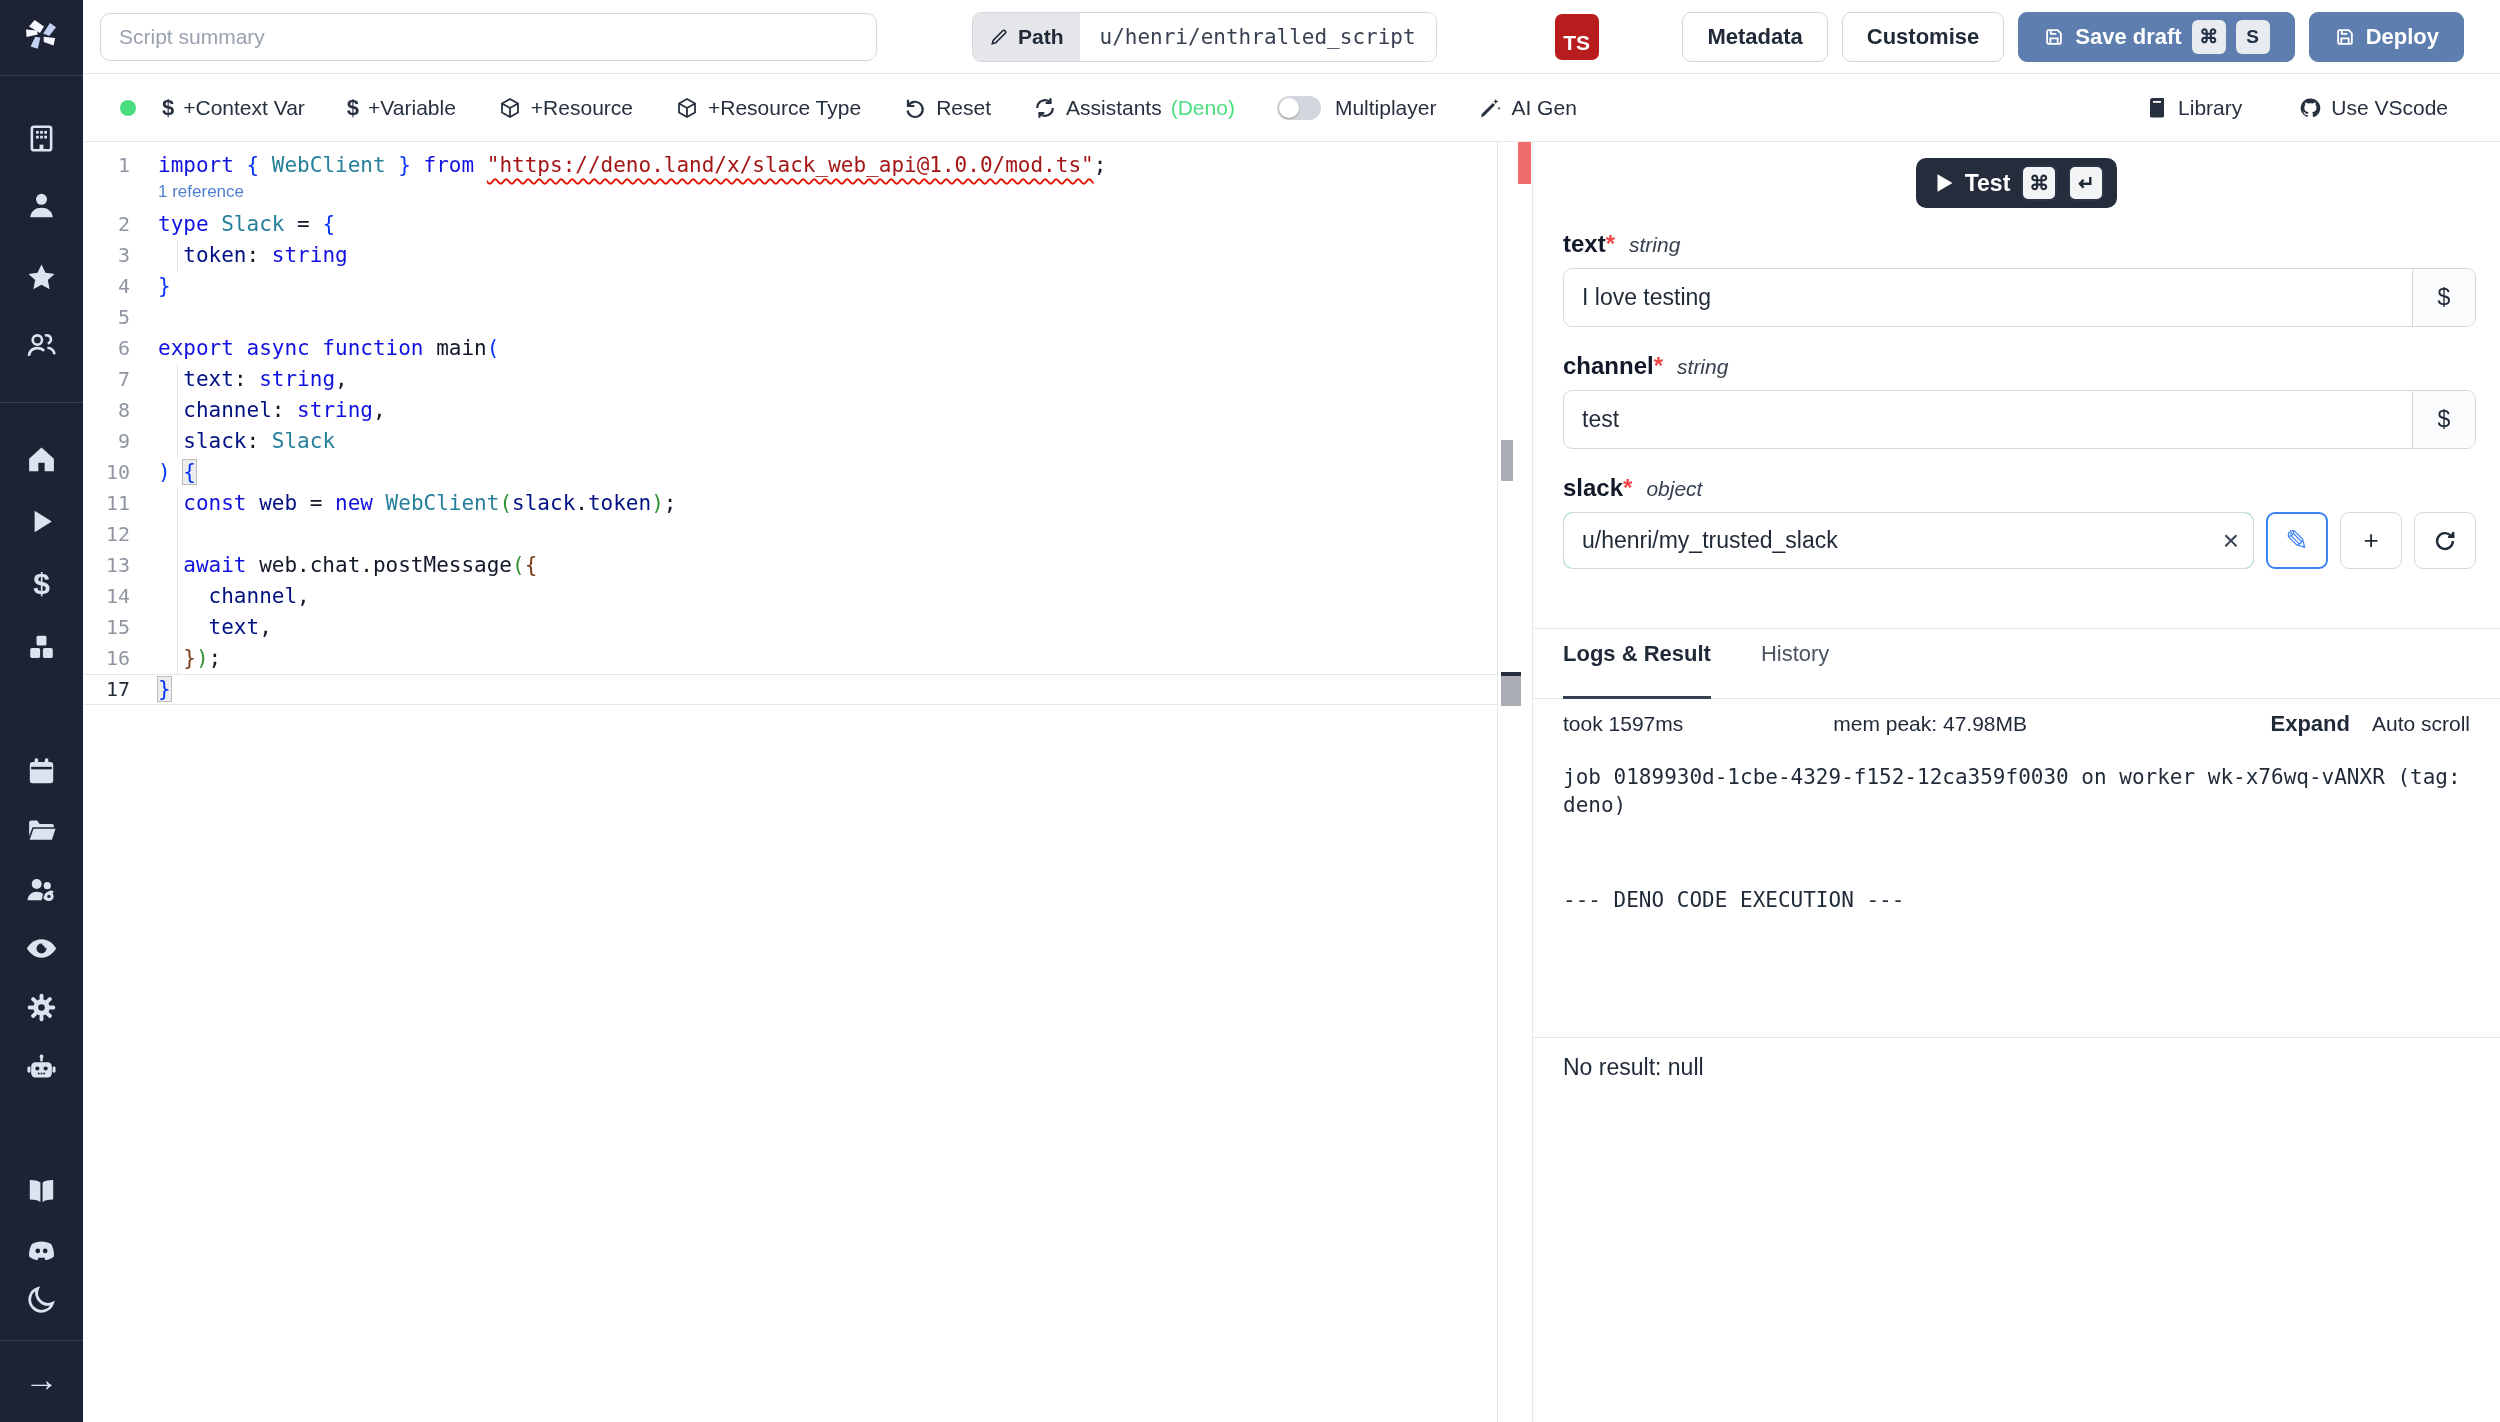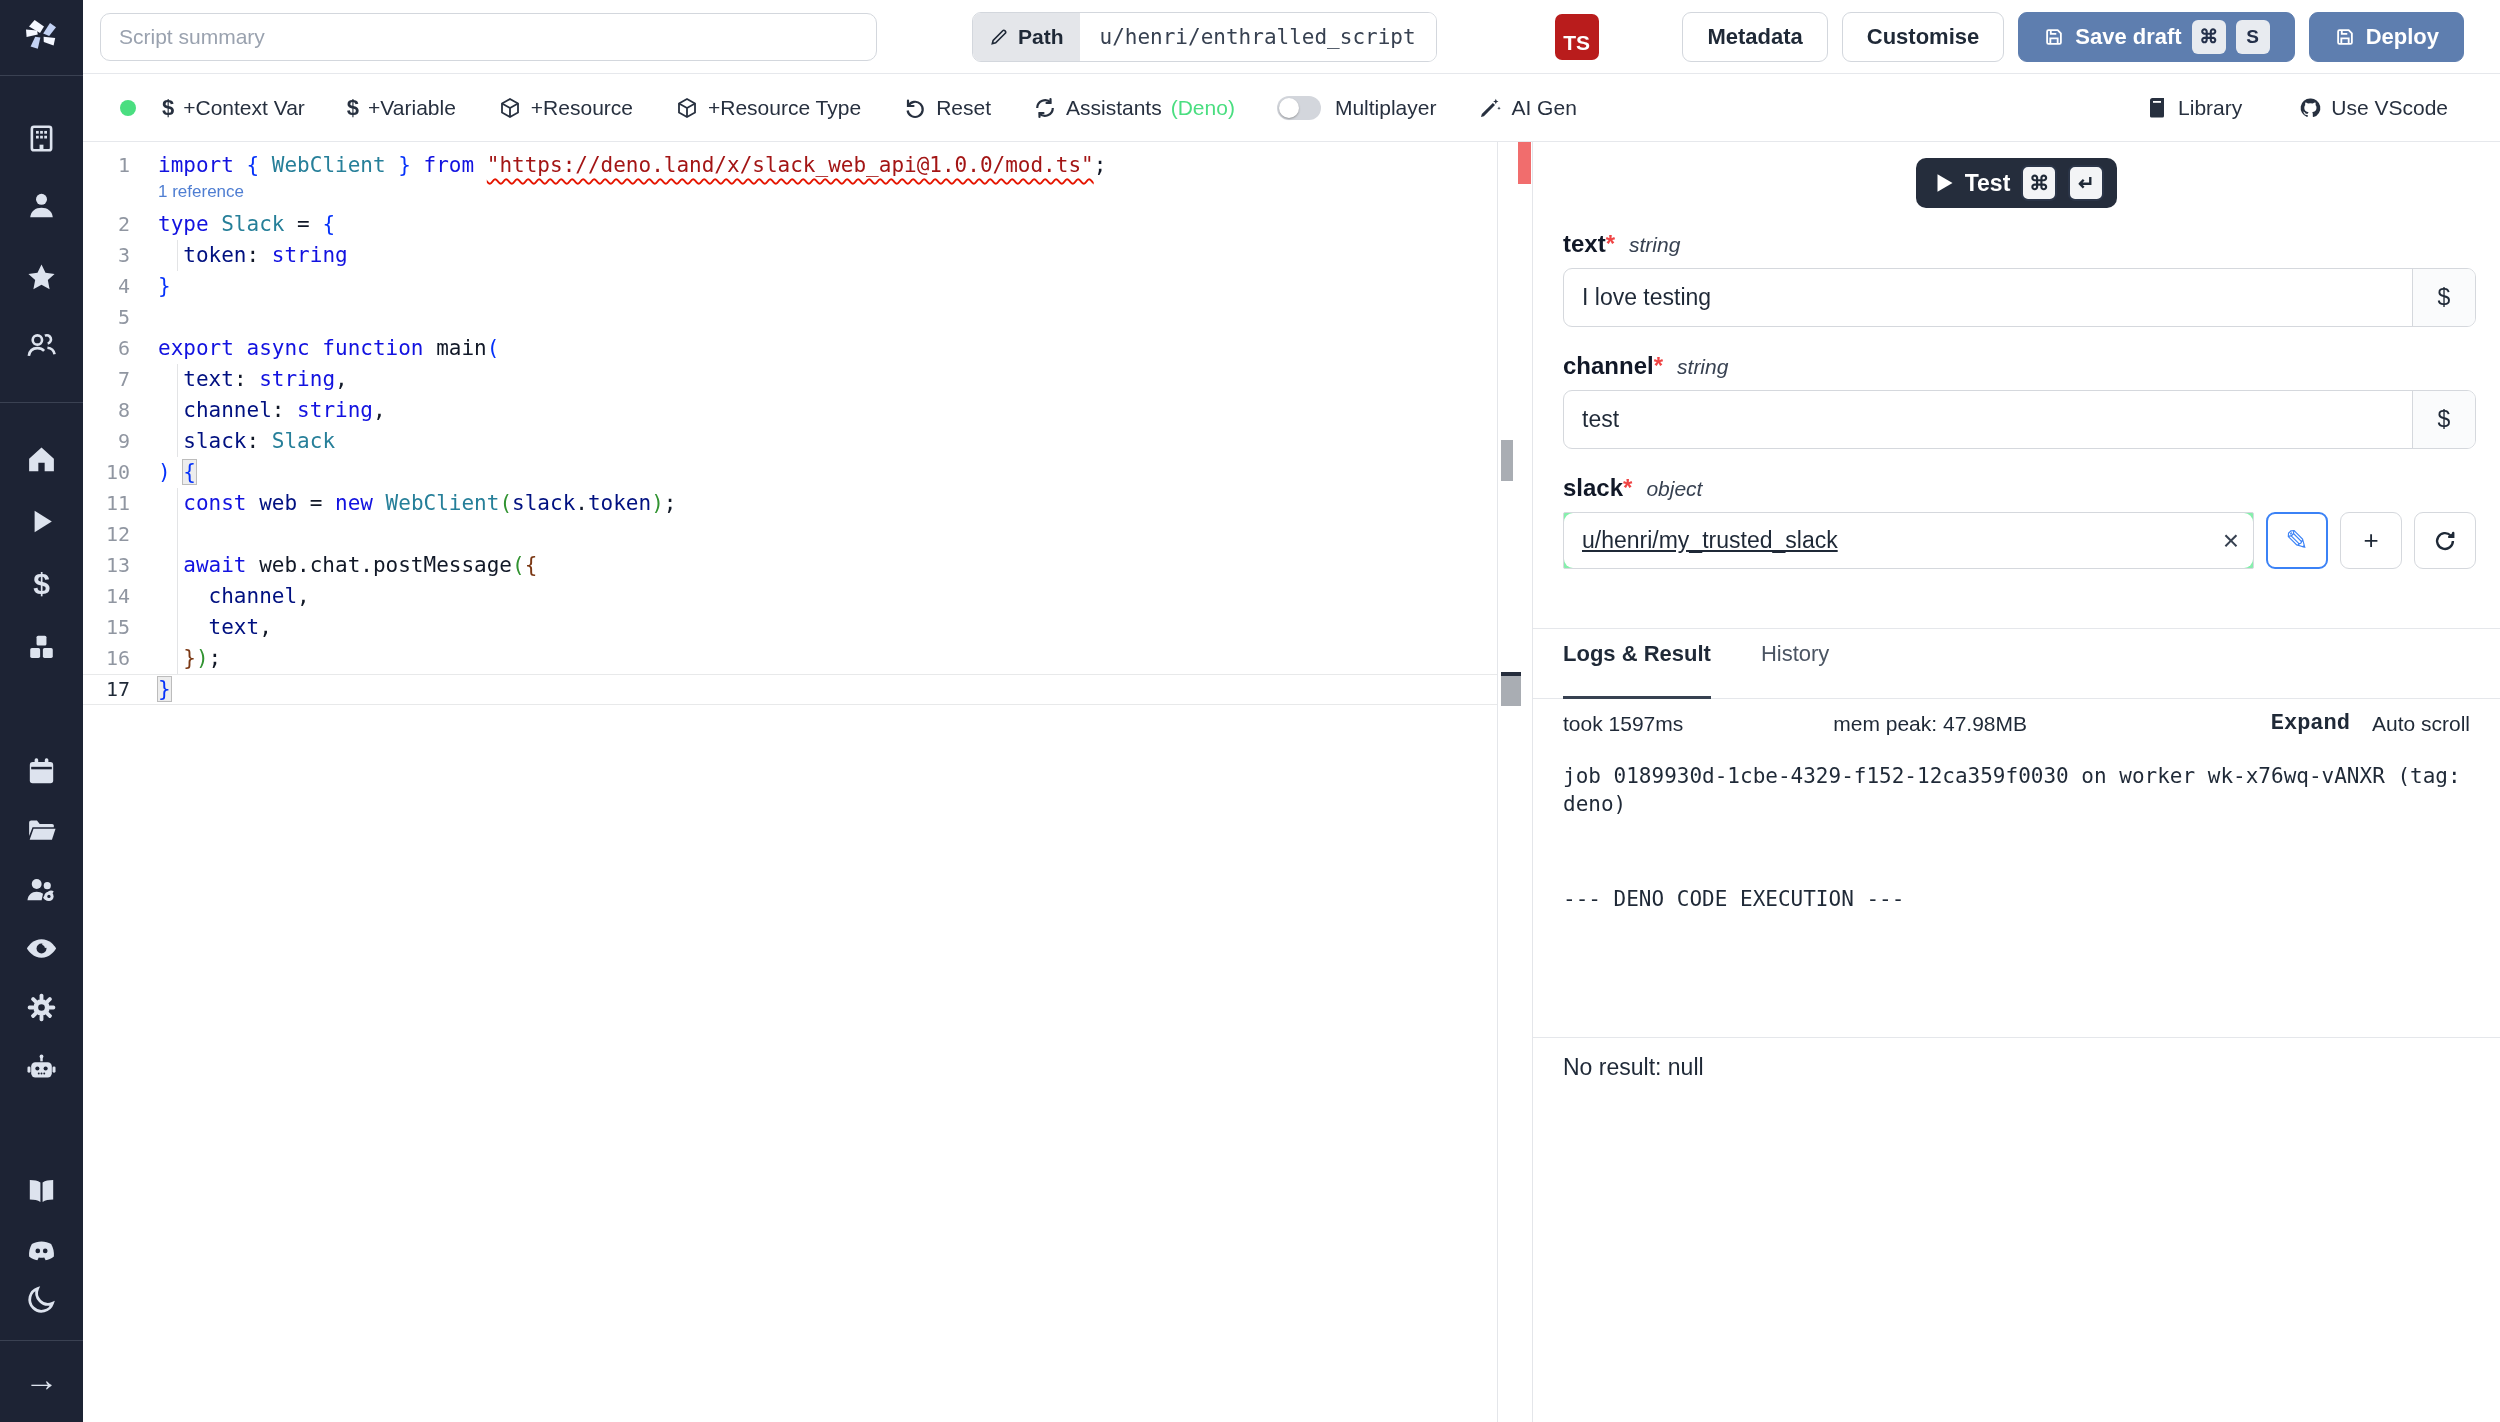--- a/index.html
+++ b/index.html
@@ -81,34 +81,34 @@
   .arg{margin-bottom:25px;}
   .arglabel{display:flex;align-items:baseline;gap:14px;margin-bottom:10px;}
   .argname{font-size:24px;font-weight:700;color:#111827;}
   .argstar{color:#ef4444;font-weight:700;}
   .argtype{font-size:21px;font-style:italic;color:#374151;}
   .inputwrap{display:flex;height:57px;border:1px solid #d5d8dd;border-radius:9px;overflow:hidden;background:#fff;}
   .inputwrap input{flex:1;border:none;outline:none;padding:0 18px;font-size:23px;color:#1f2937;font-family:inherit;background:transparent;}
   .sfx{width:62px;border-left:1px solid #d5d8dd;background:#fafbfc;display:flex;align-items:center;justify-content:center;
        font-size:23px;color:#1f2937;cursor:pointer;}
   .slackrow{display:flex;gap:12px;align-items:stretch;}
-  .slackinput{flex:1;position:relative;display:flex;height:57px;border:1px solid #d5d8dd;border-radius:2px;background:#86efac;box-sizing:border-box;text-decoration:underline;}
+  .slackinput{flex:1;position:relative;display:flex;height:57px;border:1px solid #d5d8dd;border-radius:9px;background:#86efac;box-sizing:border-box;}
   .slackinput input{flex:1;border:none;outline:none;border-radius:9px;padding:0 56px 0 18px;font-size:23px;color:#1f2937;font-family:inherit;}
   .clearx{position:absolute;right:14px;top:50%;transform:translateY(-50%);font-size:28px;color:#374151;cursor:pointer;line-height:1;}
   .sqbtn{width:62px;height:57px;border-radius:9px;border:1px solid #d5d8dd;background:#fff;display:flex;align-items:center;
          justify-content:center;font-size:26px;color:#1f2937;cursor:pointer;}
   .sqbtn.pencil{border:2px solid #3b82f6;color:#3b82f6;font-size:28px;}
 
   .logs{position:absolute;left:0;right:0;top:486px;height:409px;border-top:1px solid #e5e7eb;box-sizing:border-box;}
   .tabrow{display:flex;gap:50px;padding:12px 30px 0;border-bottom:1px solid #e5e7eb;}
   .tab{font-size:22px;padding-bottom:29px;cursor:pointer;color:#4b5563;}
   .tab.active{color:#1f2937;font-weight:600;border-bottom:3px solid #374151;margin-bottom:-1px;}
   .statsrow{display:flex;align-items:center;padding:12px 30px 0;font-size:21px;color:#1f2937;}
   .stat-mem{margin-left:150px;}
-  .stat-expand{margin-left:auto;font-weight:700;font-size:22px;cursor:pointer;font-family:Liberation Mono, monospace;}
+  .stat-expand{margin-left:auto;font-weight:700;font-size:22px;cursor:pointer;}
   .stat-auto{margin-left:22px;cursor:pointer;}
   .logbody{padding:26px 30px 0;font-family:"DejaVu Sans Mono",monospace;font-size:21px;color:#1f2937;line-height:1.35;width:905px;}
   .logexec{margin-top:66px;}
   .result{position:absolute;left:0;right:0;top:895px;bottom:0;border-top:1px solid #e5e7eb;padding:16px 30px;box-sizing:border-box;}
   .resulttext{font-size:23px;color:#1f2937;}
 </style>
 </head>
 <body>
 
 <div class="app">

